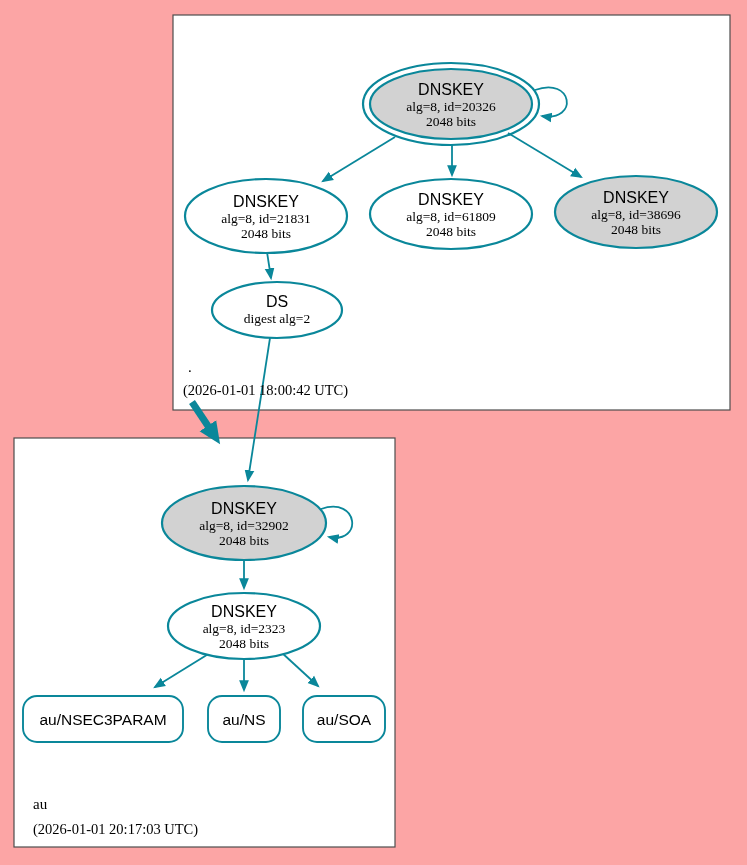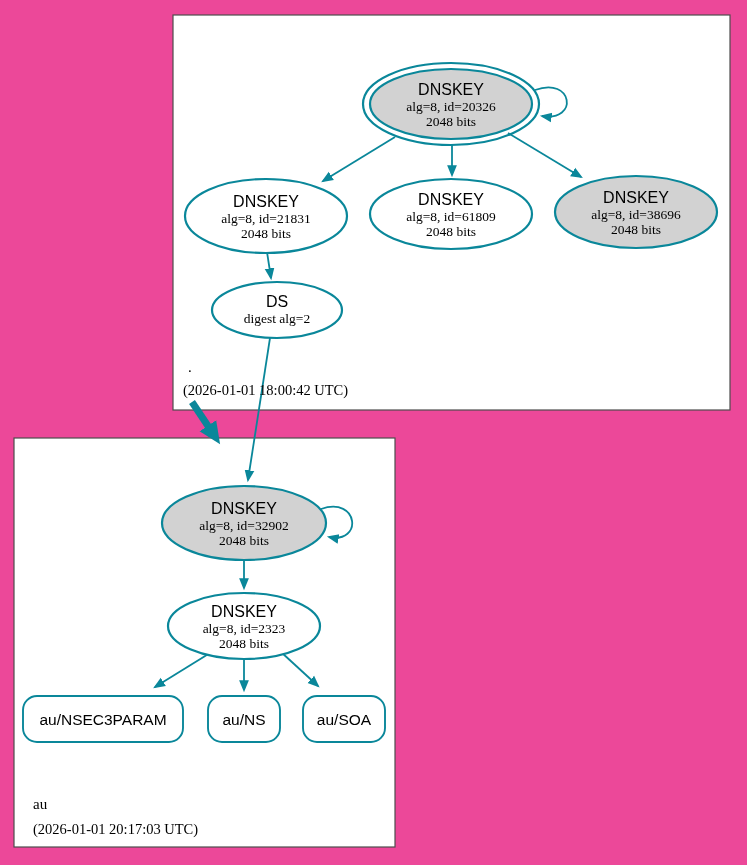--- a/index.html
+++ b/index.html
@@ -1,16 +1,16 @@
 <!DOCTYPE html>
 <html><head>
 <meta charset="utf-8">
 <style>
   html, body { margin: 0; padding: 0; background: #ffffff; }
-  .stage { position: relative; width: 747px; height: 865px; background: #ec4899; }
+  .stage { position: relative; width: 747px; height: 865px; background: #fca5a5; }
   svg { display: block; }
   .cluster { fill: #ffffff; stroke: #4d4d4d; stroke-width: 1.2; }
   .edge { stroke: #0a879a; stroke-width: 1.8; fill: none; }
   .edge-thick { stroke: #0a879a; stroke-width: 7; fill: none; }
   .node-ellipse { stroke: #0a879a; stroke-width: 2.2; }
   .fill-ksk { fill: #d2d2d2; }
   .fill-plain { fill: #ffffff; }
   .fill-none { fill: none; }
   .rrset { fill: #ffffff; stroke: #0a879a; stroke-width: 1.9; }
   text { fill: #000000; }

